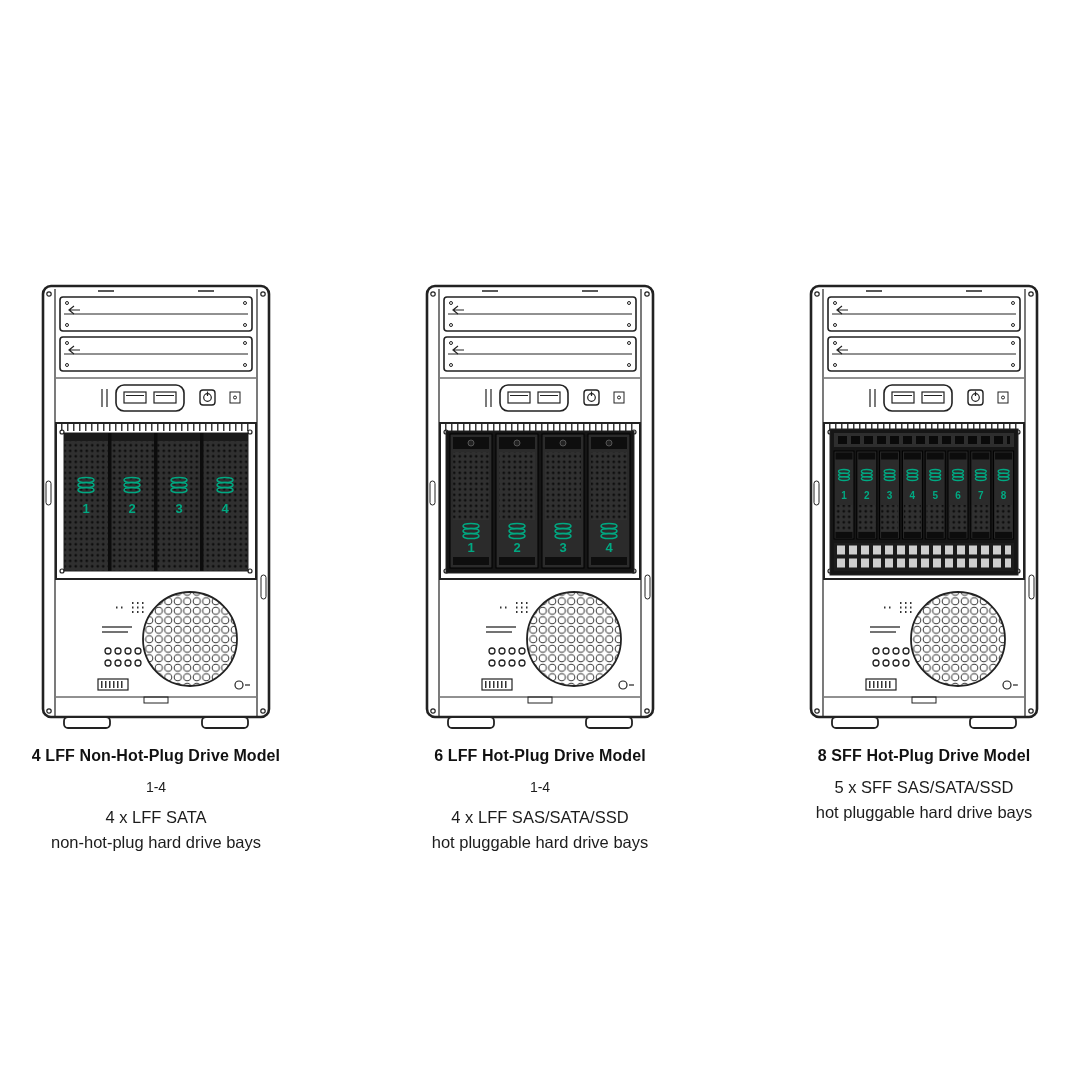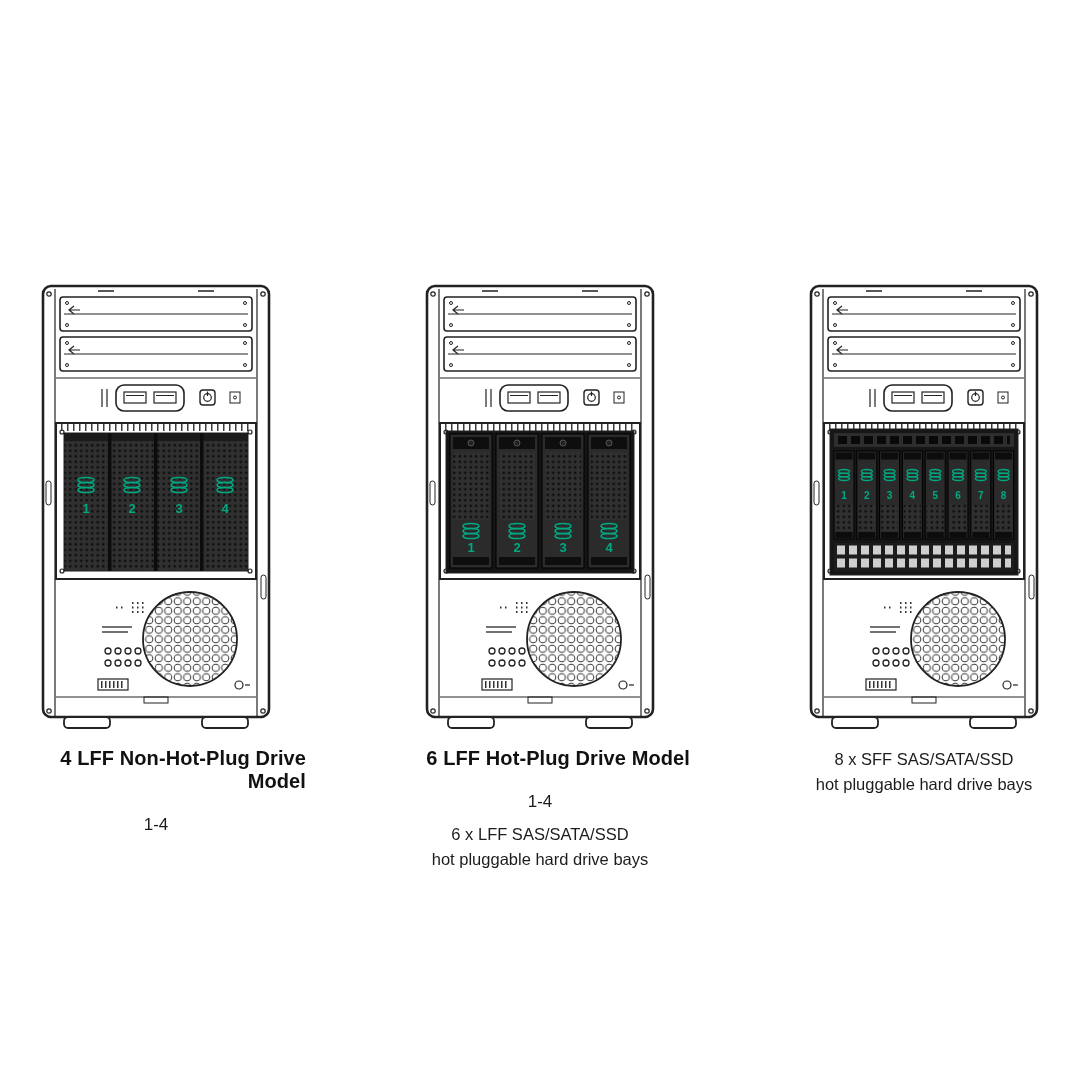--- a/index.html
+++ b/index.html
@@ -10,22 +10,22 @@
   }
   .row {
     display:flex; justify-content:center; gap:84px; padding-top:283px;
   }
   .model { width:300px; text-align:center; }
   .tower { display:block; margin:0 auto; color:var(--line); }
   .tower text { font-family:"Liberation Sans", sans-serif; }
   .bay-num { fill:var(--accent); font-weight:700; }
   .disc { stroke:var(--accent); fill:none; }
   .caption { margin-top:12px; }
-  .model-title { font-size:20px; font-weight:700; color:#111; margin:0; letter-spacing:0.1px;text-align:right; }
-  .model-range { font-size:17px; margin-top:22px; color:#1c1c1c; }
+  .model-title { font-size:16px; font-weight:700; color:#111; margin:0; letter-spacing:0.1px; }
+  .model-range { font-size:14px; margin-top:14px; color:#1c1c1c; }
   .model-desc  { font-size:16.5px; line-height:1.5; margin-top:10px; color:#1c1c1c; }
 </style>
 </head>
 <body>
 
 <svg width="0" height="0" style="position:absolute" aria-hidden="true">
   <defs>
     <pattern id="perf" width="5.5" height="5.5" patternUnits="userSpaceOnUse">
       <rect width="5.5" height="5.5" fill="#303030"></rect>
       <circle cx="2.75" cy="2.75" r="1.4" fill="#0e0e0e"></circle>
@@ -148,20 +148,24 @@
           <use href="#disc-lg" x="185" y="202" class="disc"></use>
           <text x="46" y="230" text-anchor="middle" font-size="13" class="bay-num">1</text>
           <text x="92" y="230" text-anchor="middle" font-size="13" class="bay-num">2</text>
           <text x="139" y="230" text-anchor="middle" font-size="13" class="bay-num">3</text>
           <text x="185" y="230" text-anchor="middle" font-size="13" class="bay-num">4</text>
         </g>
       </svg>
       <figcaption class="caption">
         <h3 class="model-title">4 LFF Non-Hot-Plug Drive Model</h3>
         <div class="model-range">1-4</div>
+        <div class="model-desc">
+          <div>4 x LFF SATA</div>
+          <div>non-hot-plug hard drive bays</div>
+        </div>
       </figcaption>
     </figure>
 
     <figure class="model" style="margin:0">
       <svg class="tower" viewBox="0 0 232 452" width="232" height="452">
         <use href="#chassis"></use>
         <g>
           <rect x="22" y="148" width="188" height="142" fill="#151515" stroke="currentColor"></rect>
 
           <g>
@@ -202,21 +206,21 @@
             <use href="#disc-lg" x="185" y="248" class="disc"></use>
             <text x="185" y="269" text-anchor="middle" font-size="13" class="bay-num">4</text>
             <rect x="167" y="274" width="36" height="8" fill="#0e0e0e" stroke="none"></rect>
           </g>
         </g>
       </svg>
       <figcaption class="caption">
         <h3 class="model-title">6 LFF Hot-Plug Drive Model</h3>
         <div class="model-range">1-4</div>
         <div class="model-desc">
-          <div>6 x LFF SAS/SATA/SSD</div>
+          <div>4 x LFF SAS/SATA/SSD</div>
           <div>hot pluggable hard drive bays</div>
         </div>
       </figcaption>
     </figure>
 
     <figure class="model" style="margin:0">
       <svg class="tower" viewBox="0 0 232 452" width="232" height="452">
         <use href="#chassis"></use>
         <g>
           <rect x="22" y="146" width="188" height="146" fill="#161616" stroke="currentColor"></rect>
@@ -288,21 +292,22 @@
             <rect x="187.1" y="222" width="17" height="26" fill="url(#perf)" stroke="none"></rect>
             <rect x="187.1" y="249" width="17" height="6" fill="#0c0c0c" stroke="none"></rect>
           </g>
 
           <rect x="26" y="260" width="180" height="28" fill="#1c1c1c" stroke="none"></rect>
           <line x1="29" y1="267" x2="203" y2="267" stroke="#cfcfcf" stroke-dasharray="8 4" stroke-width="9" fill="none"></line>
           <line x1="29" y1="280" x2="203" y2="280" stroke="#cfcfcf" stroke-dasharray="8 4" stroke-width="9" fill="none"></line>
         </g>
       </svg>
       <figcaption class="caption">
+        <h3 class="model-title">8 SFF Hot-Plug Drive Model</h3>
         <div class="model-desc">
-          <div>8 x SFF SAS/SATA/SSD</div>
+          <div>5 x SFF SAS/SATA/SSD</div>
           <div>hot pluggable hard drive bays</div>
         </div>
       </figcaption>
     </figure>
 
   </div>
 </div>
 
 </body></html>

